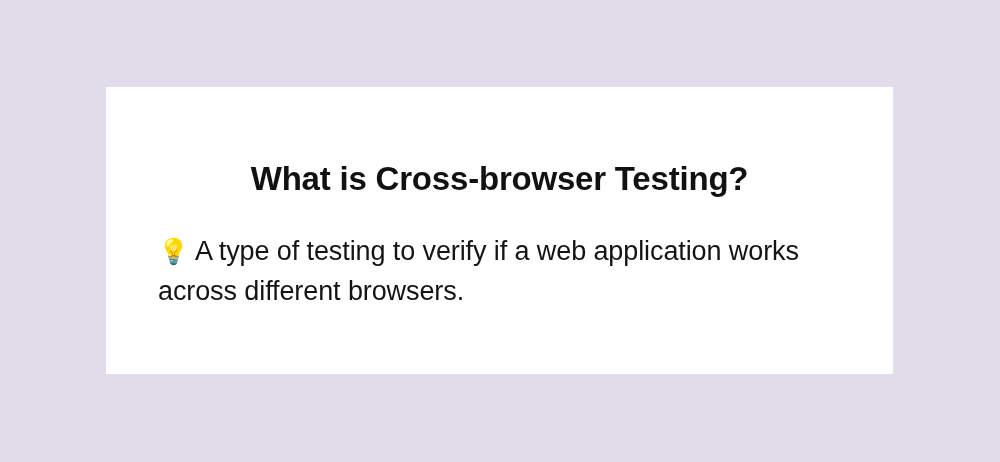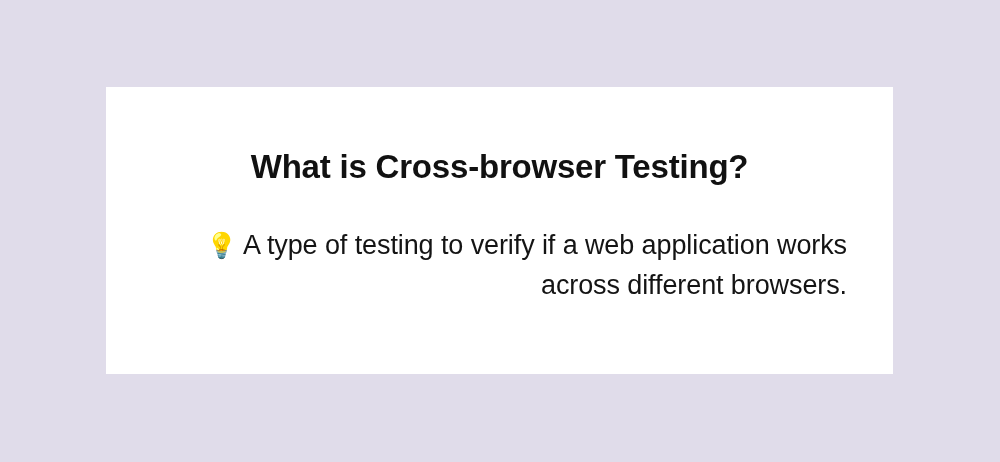--- a/index.html
+++ b/index.html
@@ -28,21 +28,21 @@
     height: 287px;
     background: #ffffff;
     box-sizing: border-box;
     display: flex;
     flex-direction: column;
     align-items: center;
     justify-content: flex-start;
   }
 
   .card-title {
-    margin: 4px;
+    margin: 16px;
     padding: 0;
     font-size: 33px;
     line-height: 1.2;
     color: #111111;
     text-align: center;
     letter-spacing: -0.2px;
     white-space: nowrap;
     position: absolute;
     top: 56px;
     left: 0;
@@ -53,27 +53,27 @@
   }
   .title-emphasis {
     font-weight: 900;
   }
 
   .card-body {
     position: absolute;
     top: 132px;
     left: 40px;
     right: 40px;
-    margin: 6px;
+    margin: 12px;
     padding: 0;
     font-size: 27px;
     line-height: 40px;
     font-weight: 400;
     color: #141414;
-    text-align: right;
+    text-align: left;
     letter-spacing: -0.1px;
   }
 
   .bulb-icon {
     display: inline-block;
     vertical-align: baseline;
     font-size: 25px;
     line-height: 1;
   }
 </style>

